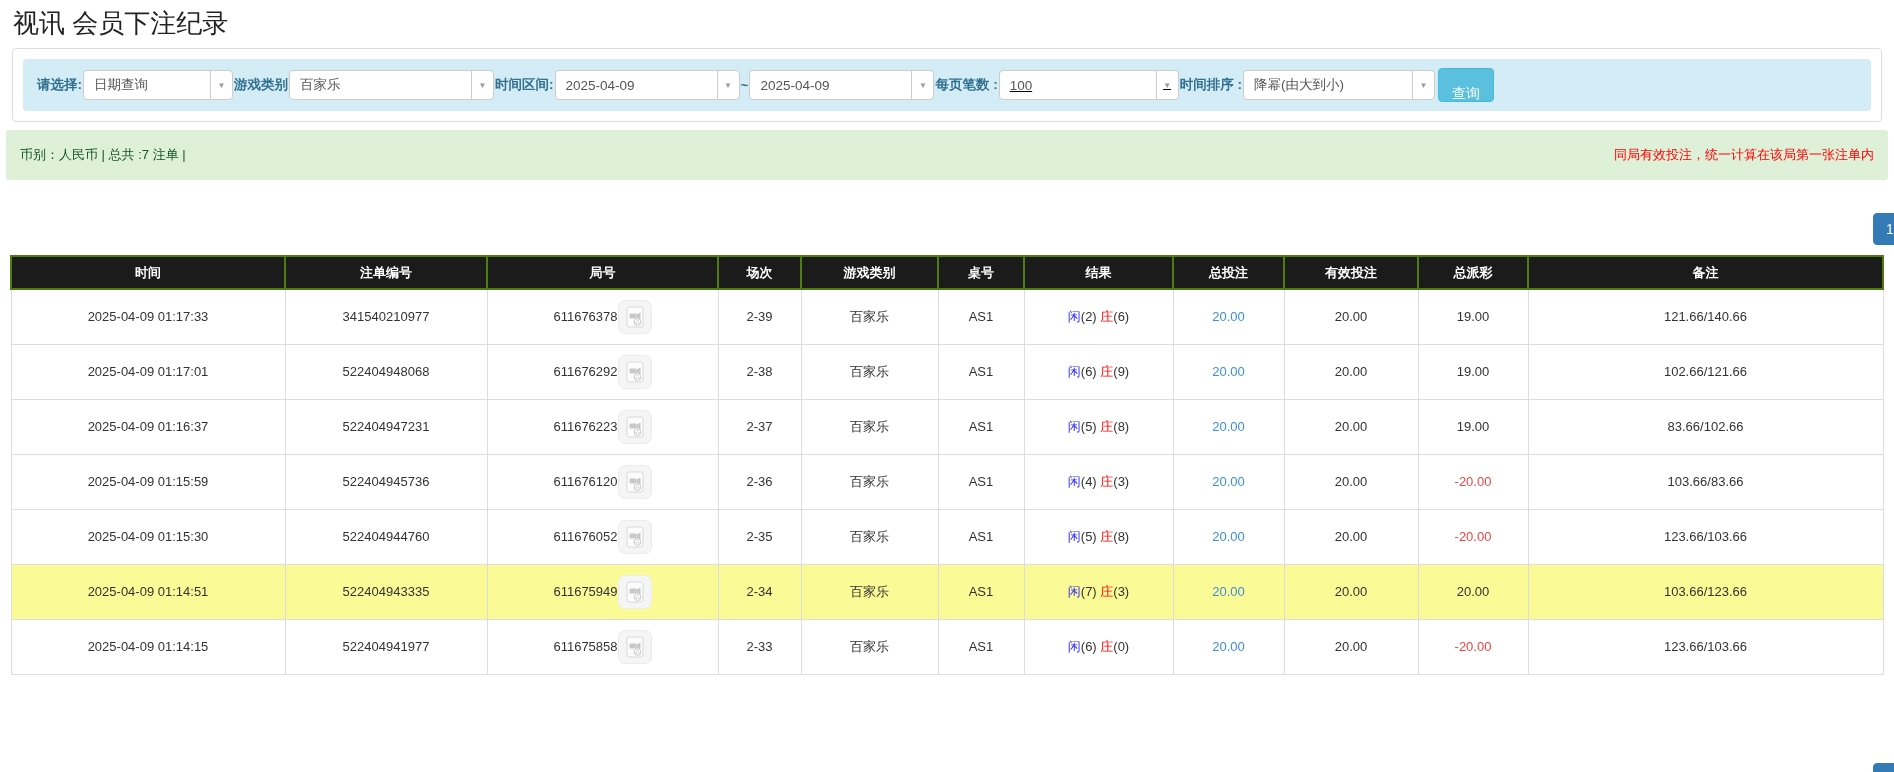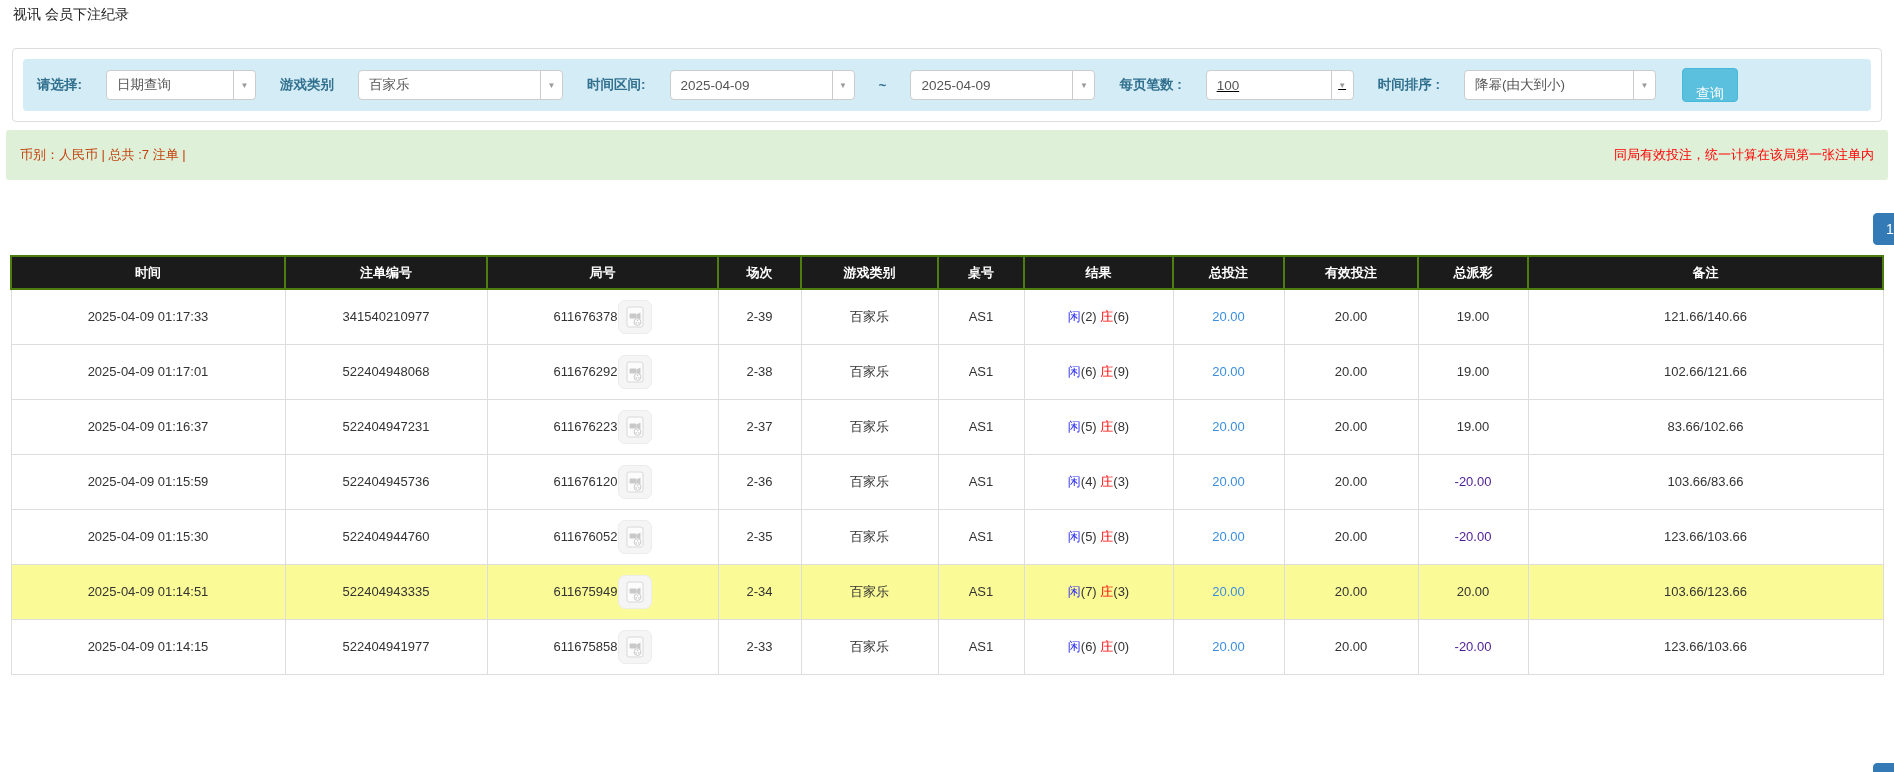--- a/index.html
+++ b/index.html
@@ -3,53 +3,53 @@
 <meta charset="utf-8">
 <style>
   * { box-sizing: border-box; }
   html, body { margin: 0; padding: 0; }
   body {
     width: 1894px; height: 772px; overflow: hidden; position: relative;
     background: #fff; font-family: "Liberation Sans", "DejaVu Sans", sans-serif;
   }
   .page-title {
     position: absolute; top: 6px; left: 13px;
-    font-size: 14px; font-weight: 400; color: #222; white-space: nowrap;
+    font-size: 26px; font-weight: 400; color: #222; white-space: nowrap;
   }
   
   .filter-panel {
     position: absolute; top: 48px; left: 12px; right: 12px; height: 74px;
     background: #fff; border: 1px solid #ddd; border-radius: 4px; padding: 10px;
   }
   .filter-bar {
     height: 52px; background: #d4ecf6; border-radius: 4px;
-    display: flex; align-items: center; gap: 24px; padding: 0 14px;
+    display: flex; align-items: center; gap: 1px; padding: 0 14px;
   }
   .flabel { color: #31708f; font-weight: bold; font-size: 13.5px; white-space: nowrap; }
   .fselect {
     display: flex; align-items: stretch; height: 30px; flex: none;
     background: #fff; border: 1px solid #ccc; border-radius: 4px; overflow: hidden; cursor: pointer;
   }
   .fselect .val { flex: 1; display: flex; align-items: center; padding: 0 10px; font-size: 13.5px; color: #555; white-space: nowrap; overflow: hidden; }
   .fselect .caret { width: 22px; border-left: 1px solid #ccc; display: flex; align-items: center; justify-content: center; color: #999; font-size: 8px; }
   .w-query { width: 150px; } .w-game { width: 205px; } .w-date { width: 185px; }
-  .w-per { width: 148px; text-decoration: underline; } .w-sort { width: 192px; }
+  .w-per { width: 180px; text-decoration: underline; } .w-sort { width: 192px; }
   .tilde { color: #31708f; font-weight: bold; font-size: 13.5px; }
   .search-btn {
     height: 34px; padding: 16px 13px; margin-left: 2px;
     background: #5bc0de; border: 1px solid #46b8da; border-radius: 4px;
     color: #fff; font-size: 14px; cursor: pointer; font-family: inherit;
   }
   
   .summary-bar {
     position: absolute; top: 130px; left: 6px; right: 6px; height: 50px;
     background: #dff0d8; border-radius: 3px;
     display: flex; align-items: center; justify-content: space-between; padding: 0 14px;
   }
-  .summary-left { color: #c2410c; font-size: 13px; }
+  .summary-left { color: #14532d; font-size: 13px; }
   .summary-right { color: #ff0000; font-size: 13px; }
   
   .pager {
     position: absolute; left: 1873px; width: 34px; height: 32px;
     background: #337ab7; border: 1px solid #337ab7; border-radius: 4px;
     color: #fff; font-size: 14px; display: flex; align-items: center; justify-content: center;
     cursor: pointer;
   }
   .pager-top { top: 213px; }
   .pager-bottom { top: 763px; }
@@ -59,21 +59,21 @@
   th {
     background: #1b1b1b; color: #fff; font-size: 13px; font-weight: bold;
     height: 33px; border: 2px solid #4d7c0f; padding: 0; text-align: center;
   }
   td {
     background: #fff; border: 1px solid #ddd; height: 55px; padding: 0;
     text-align: center; font-size: 13px; color: #333; white-space: nowrap;
   }
   tr.hl td { background: #fafa96; }
   tr.sum td { background: #999; color: #fff; border: 2px solid #fff; height: 37px; }
-  .neg { color: #4c1d95; }
+  .neg { color: #ef4444; }
   .betlink { color: #3d8ede; cursor: pointer; }
   .rp { color: #2b2bf5; }
   .rb { color: #ff0000; }
   .round-cell { display: flex; align-items: center; justify-content: center; }
   .vbtn {
     width: 34px; height: 34px; background: #f5f5f5; border: 1px solid #ececec;
     border-radius: 7px; display: flex; align-items: center; justify-content: center;
     cursor: pointer; padding: 0;
   }
 </style>

